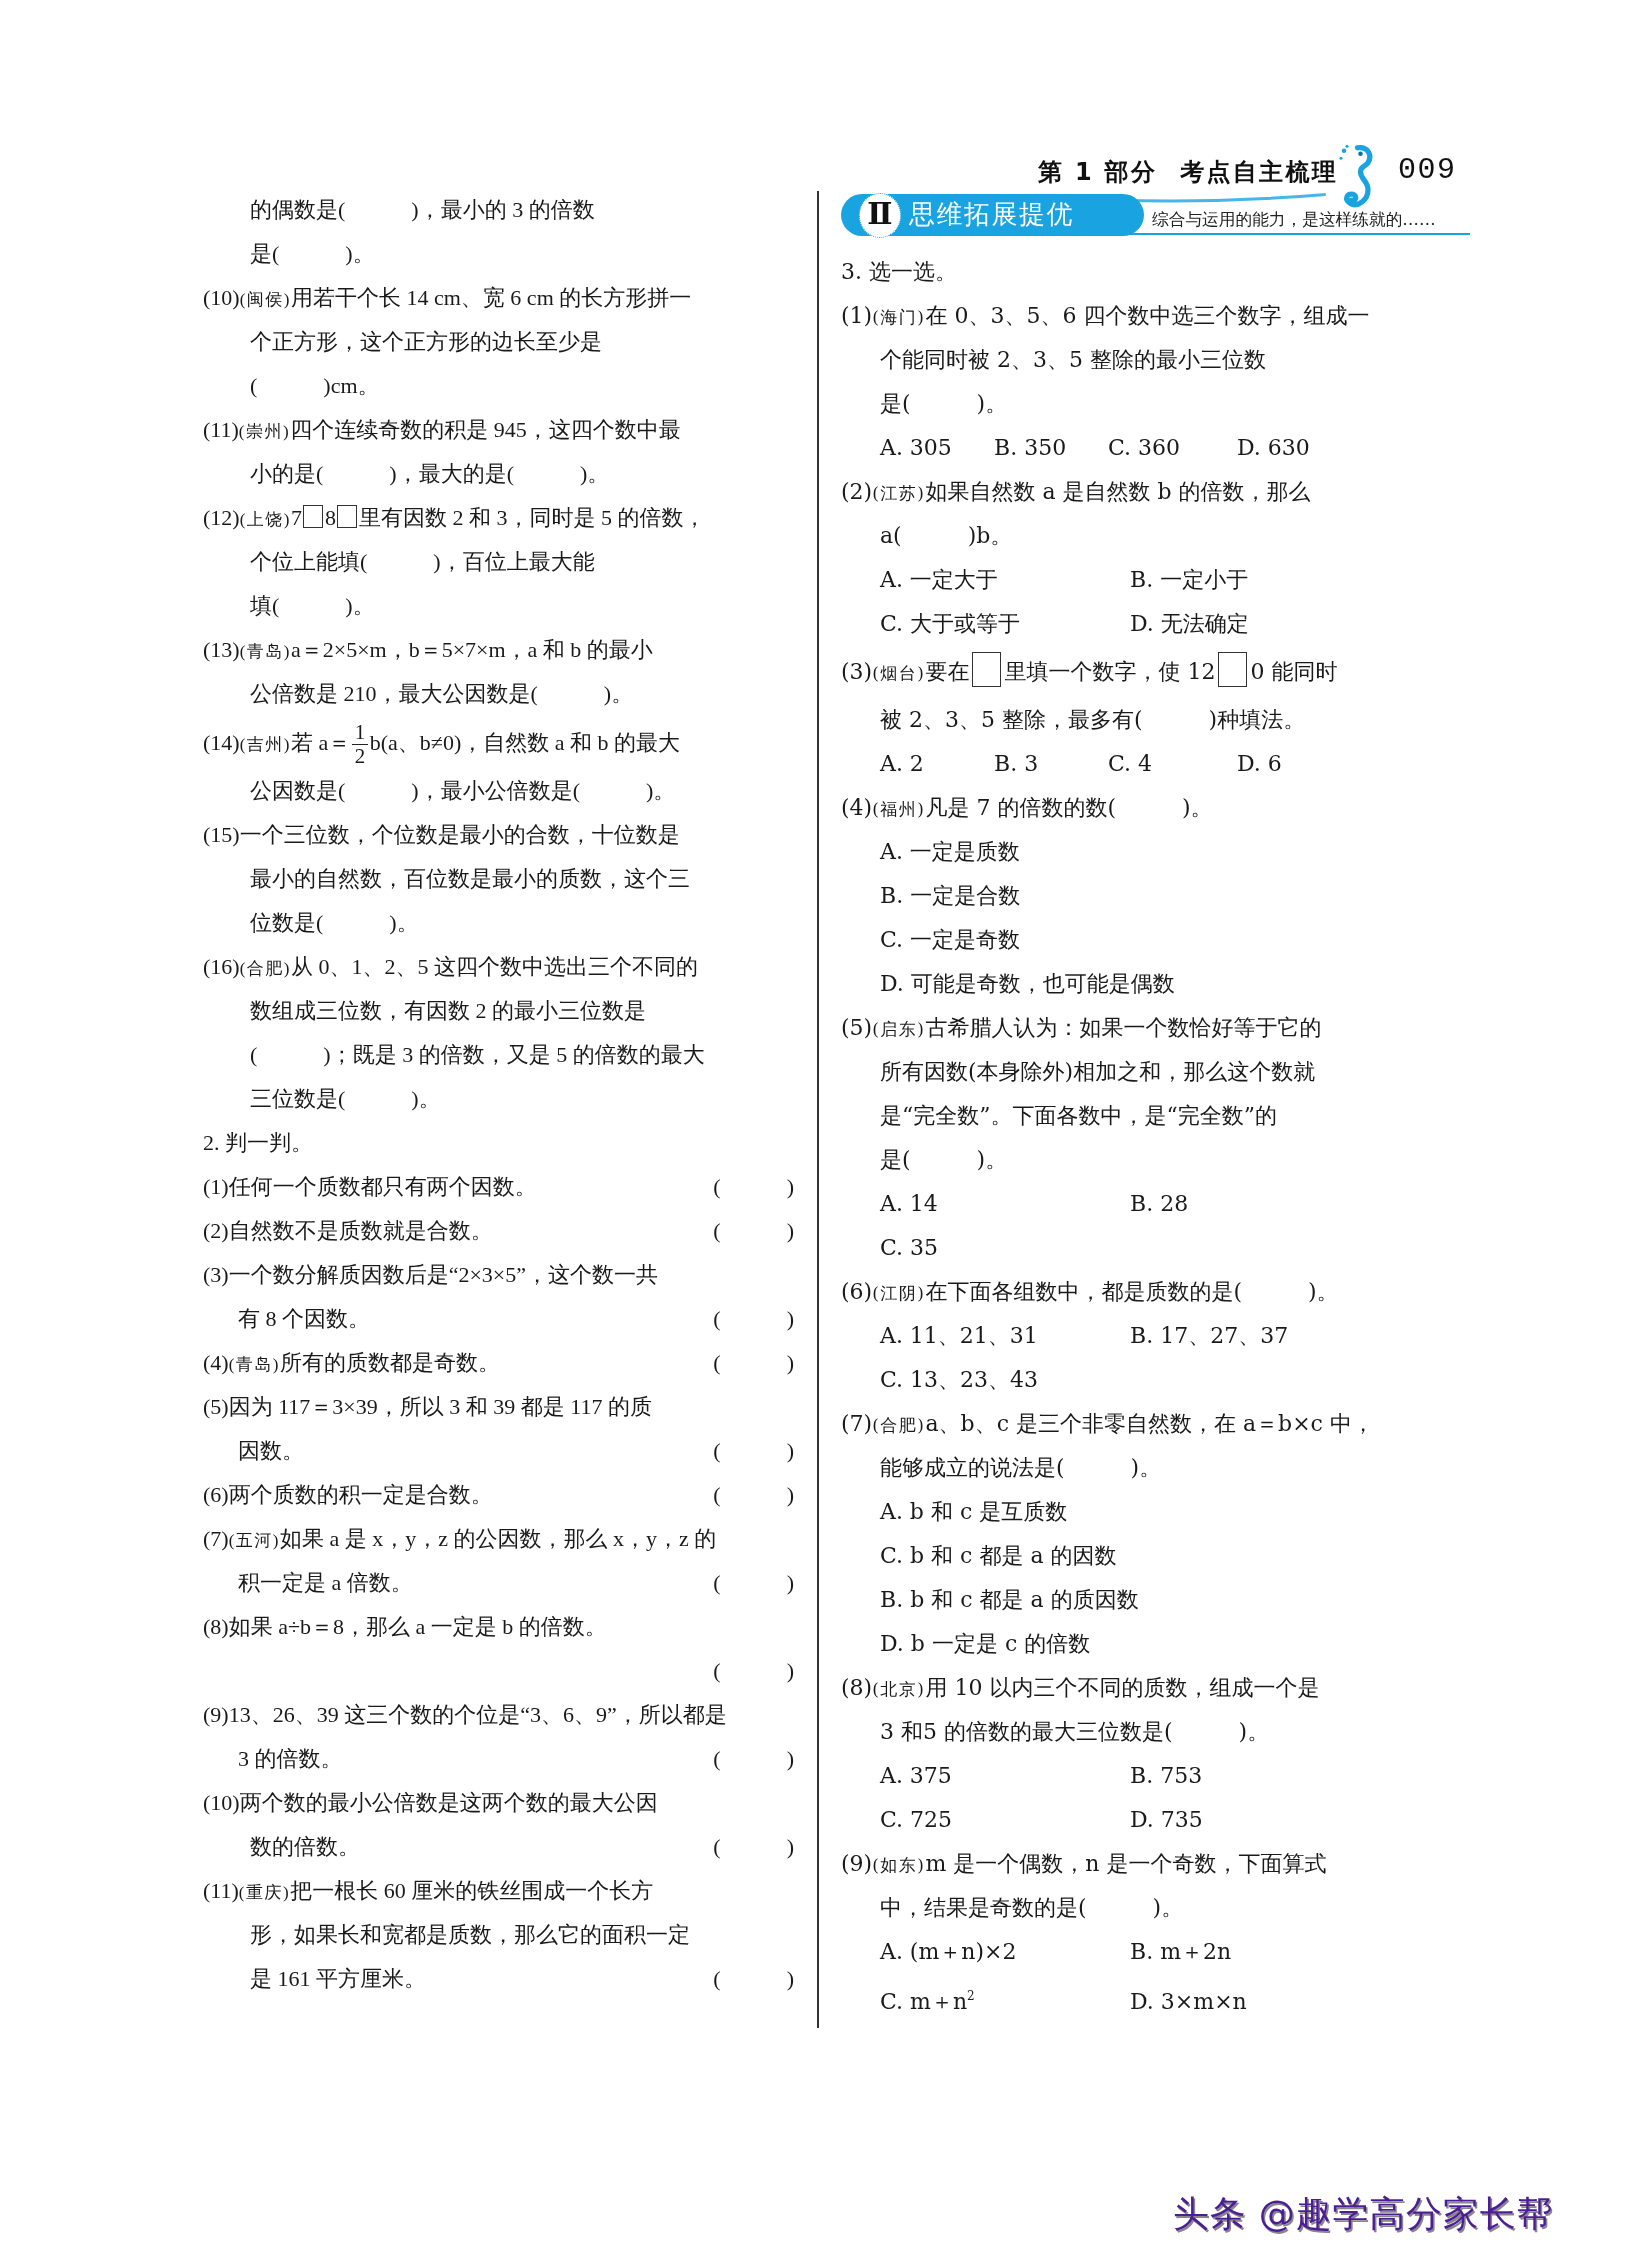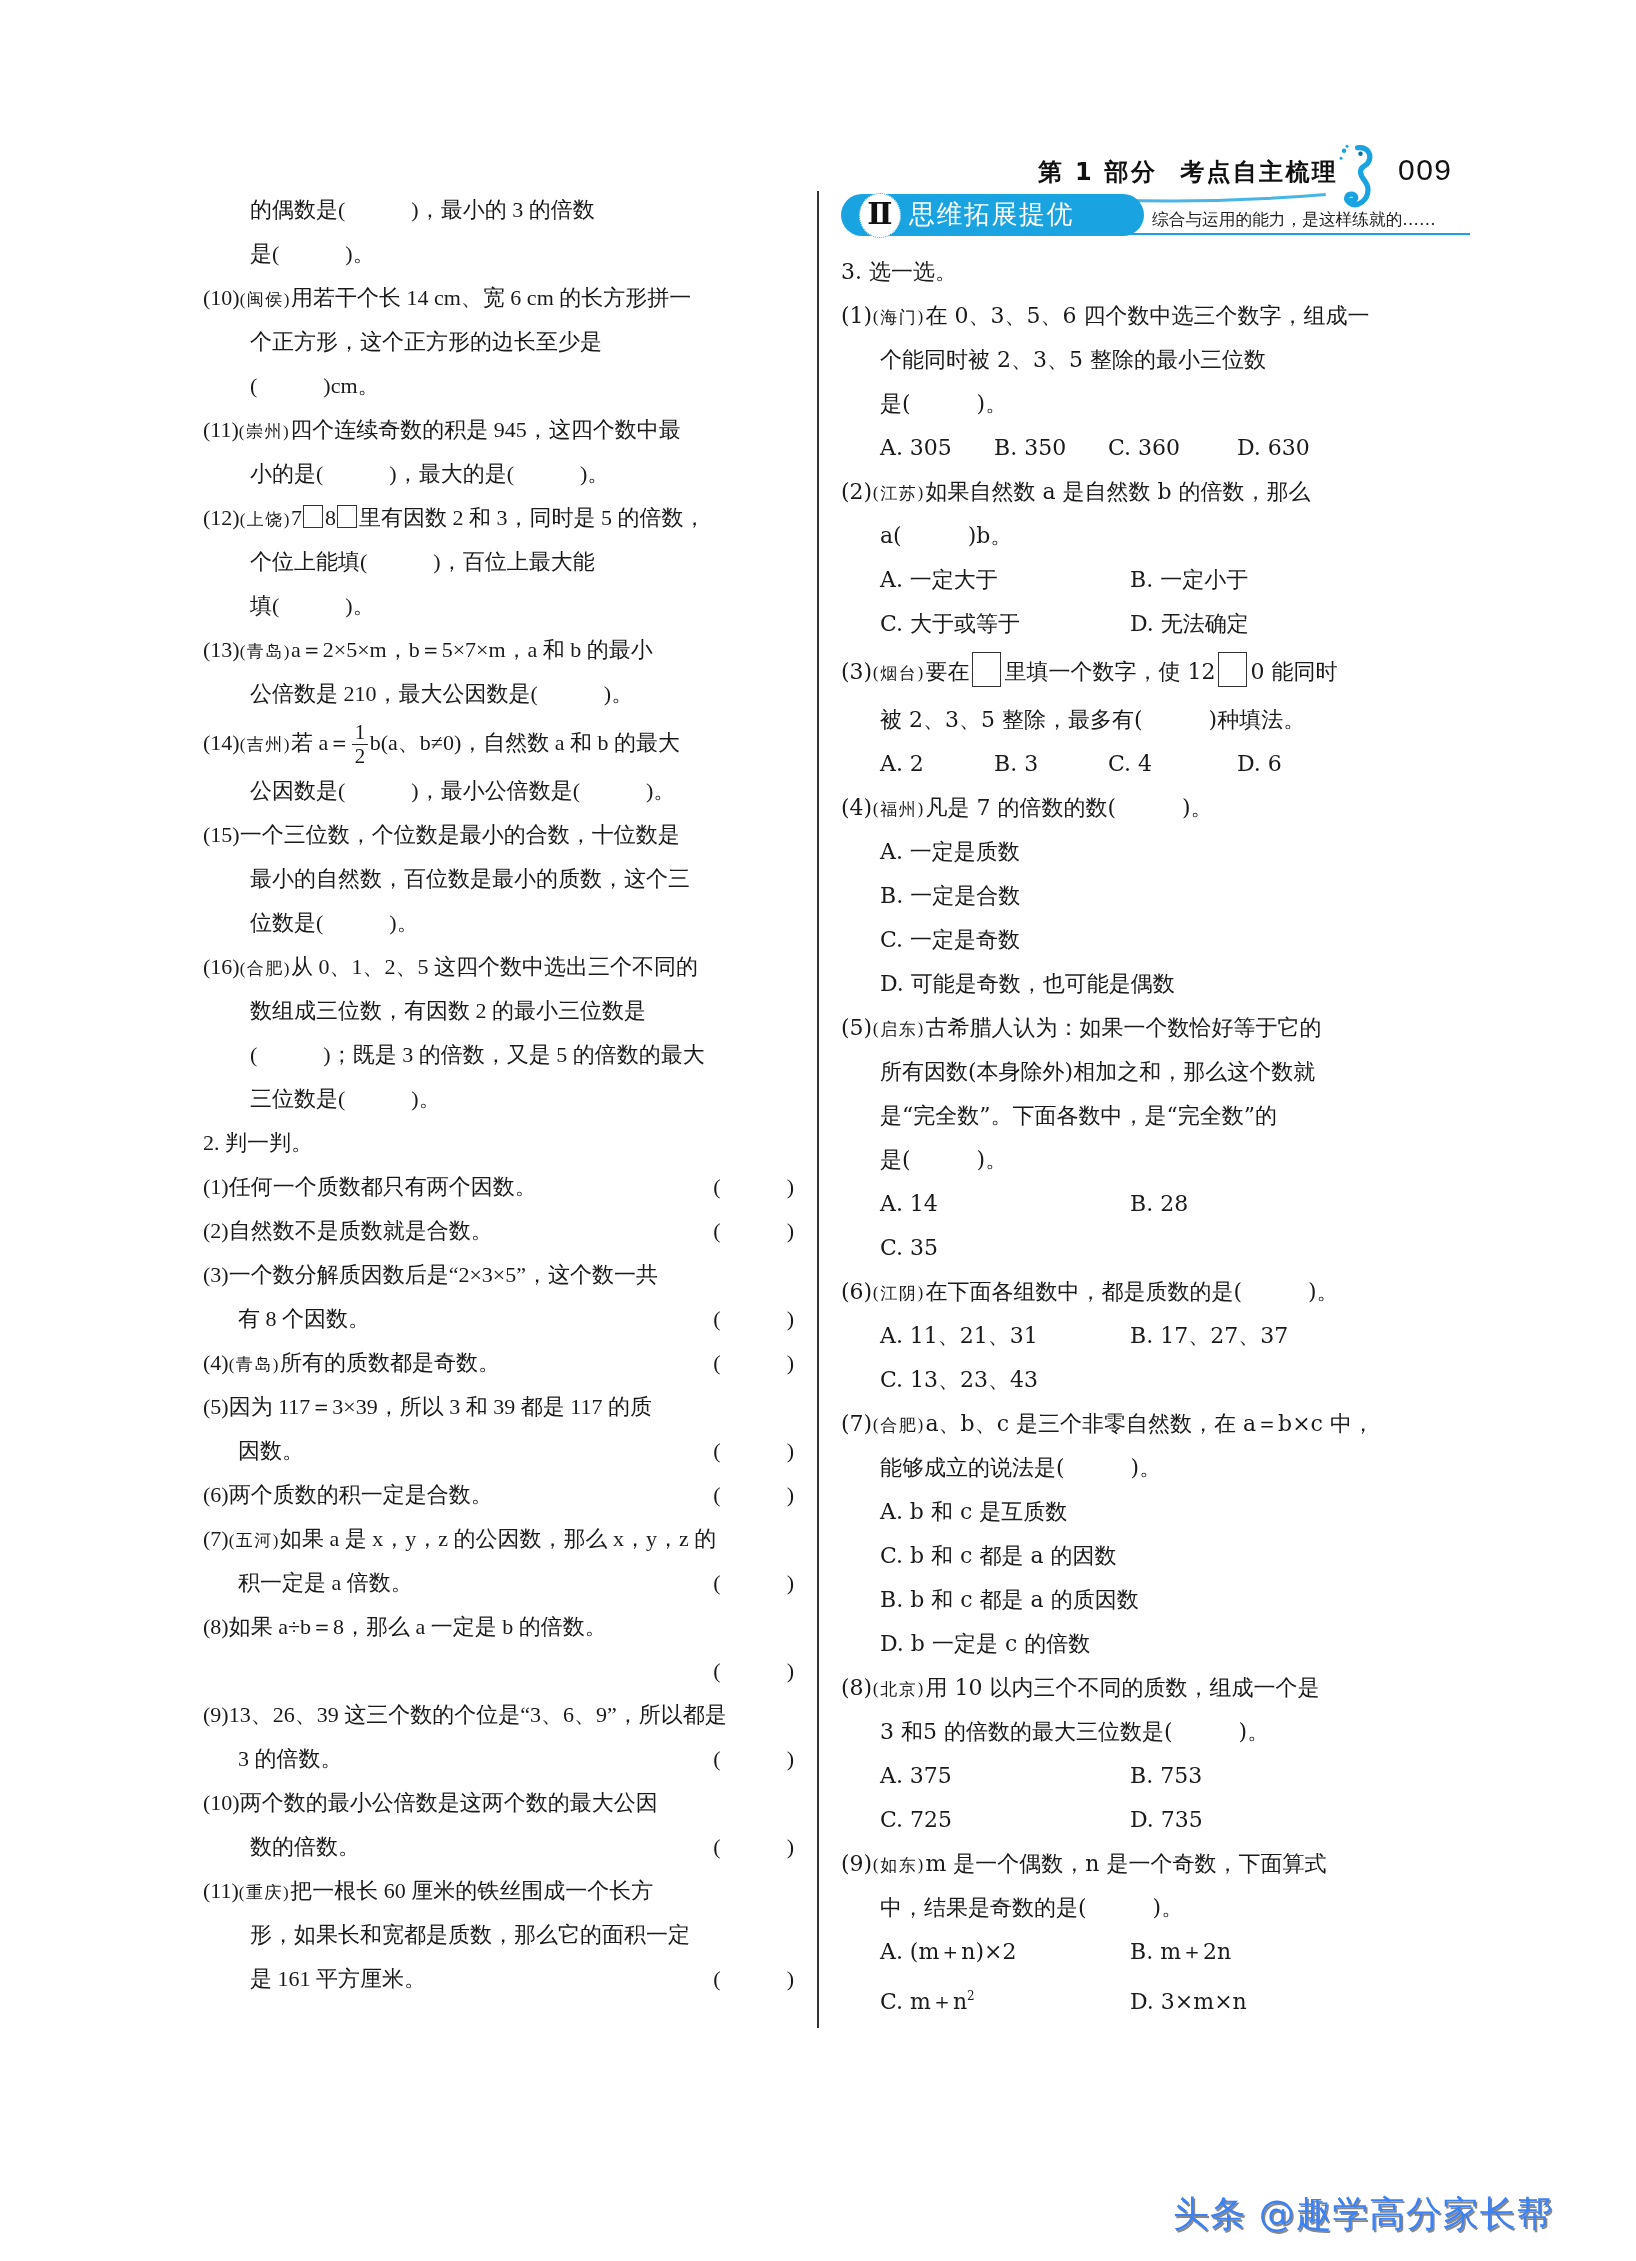--- a/index.html
+++ b/index.html
@@ -6,21 +6,21 @@
   body {
     width: 1637px; height: 2261px; position: relative; overflow: hidden;
     font-family: "DejaVu Serif", "Liberation Serif", serif;
     color: #1a1a1a;
   }
   .hdr { position: absolute; left: 1038px; top: 114px; height: 53px; width: 424px; margin-top: 37px; }
   .hdr-text { position: absolute; left: 0; top: 4.5px; font-family: "DejaVu Sans", "Liberation Sans", sans-serif; font-weight: bold; font-size: 24px; letter-spacing: 2.3px; white-space: nowrap; color: #111; }
   .hdr-text .gap { display: inline-block; width: 23px; }
   .hdr-swoosh { position: absolute; left: 0; top: 42px; width: 288px; height: 10.6px; }
   .hdr-seahorse { position: absolute; left: 297px; top: -7.6px; width: 42px; height: 68px; }
-  .hdr-page { position: absolute; left: 360px; top: 1.5px; font-family: Liberation Sans, sans-serif; font-size: 30px; color: #111; letter-spacing: 1.5px; }
+  .hdr-page { position: absolute; left: 360px; top: 1.5px; font-family: Liberation Mono, monospace; font-size: 30px; color: #111; letter-spacing: 1.5px; }
 
   .divider { position: absolute; left: 817px; top: 191px; width: 1.5px; height: 1837px; background: #333; }
 
   .col { position: absolute; font-size: 22px; line-height: 44px; }
   .col-left { left: 203px; top: 188px; width: 591px; font-family: Liberation Serif, serif; }
   .col-right { left: 841px; top: 250px; width: 599px; }
 
   .line { position: relative; height: 44px; white-space: nowrap; }
   .ind1 { padding-left: 47px; }
   .ind2 { padding-left: 39px; }
@@ -38,21 +38,21 @@
   .sup { font-size: 12px; vertical-align: 9px; }
 
   .banner { position: absolute; left: 841px; top: 194px; width: 629px; height: 47px; }
   .banner-pill { position: absolute; left: 0; top: 0; width: 303px; height: 42px; background: #19a3e0; border-radius: 21px; }
   .banner-circle { position: absolute; left: 18px; top: -1.5px; width: 42px; height: 45px; background: #fff; border-radius: 50%; border: 1.5px dotted #19a3e0; box-sizing: border-box; }
   .banner-roman { position: absolute; left: 18px; top: 1.5px; width: 42px; text-align: center; font-size: 30px; font-family: "DejaVu Serif", serif; color: #111; font-weight: bold; }
   .banner-title { position: absolute; left: 68px; top: 3px; font-family: "DejaVu Sans", "Liberation Sans", sans-serif; font-size: 26px; color: #fff; letter-spacing: 1.5px; }
   .banner-sub { position: absolute; left: 311px; top: 13.6px; font-size: 16.7px; color: #222; white-space: nowrap; }
   .banner-line { position: absolute; left: 288px; top: 39px; width: 341px; height: 2.3px; background: #19a3e0; }
 
-  .wm { position: absolute; left: 1173px; top: 2190px; font-family: "DejaVu Sans", "Liberation Sans", sans-serif; font-size: 36px; color: #3b82f6; text-shadow: 1.5px 1.5px 0 #888; letter-spacing: 0.8px; white-space: nowrap; }
+  .wm { position: absolute; left: 1173px; top: 2190px; font-family: "DejaVu Sans", "Liberation Sans", sans-serif; font-size: 36px; color: #4c1d95; text-shadow: 1.5px 1.5px 0 #888; letter-spacing: 0.8px; white-space: nowrap; }
 </style>
 </head>
 <body>
 
 <div class="hdr">
   <div class="hdr-text">
     <span>第 1 部分</span><span class="gap"></span><span>考点自主梳理</span>
   </div>
   <svg class="hdr-swoosh" viewBox="0 0 380 14">
     <path d="M0 4 Q190 18 380 2" stroke="#19a3e0" stroke-width="4" fill="none" opacity="0.8"></path>

